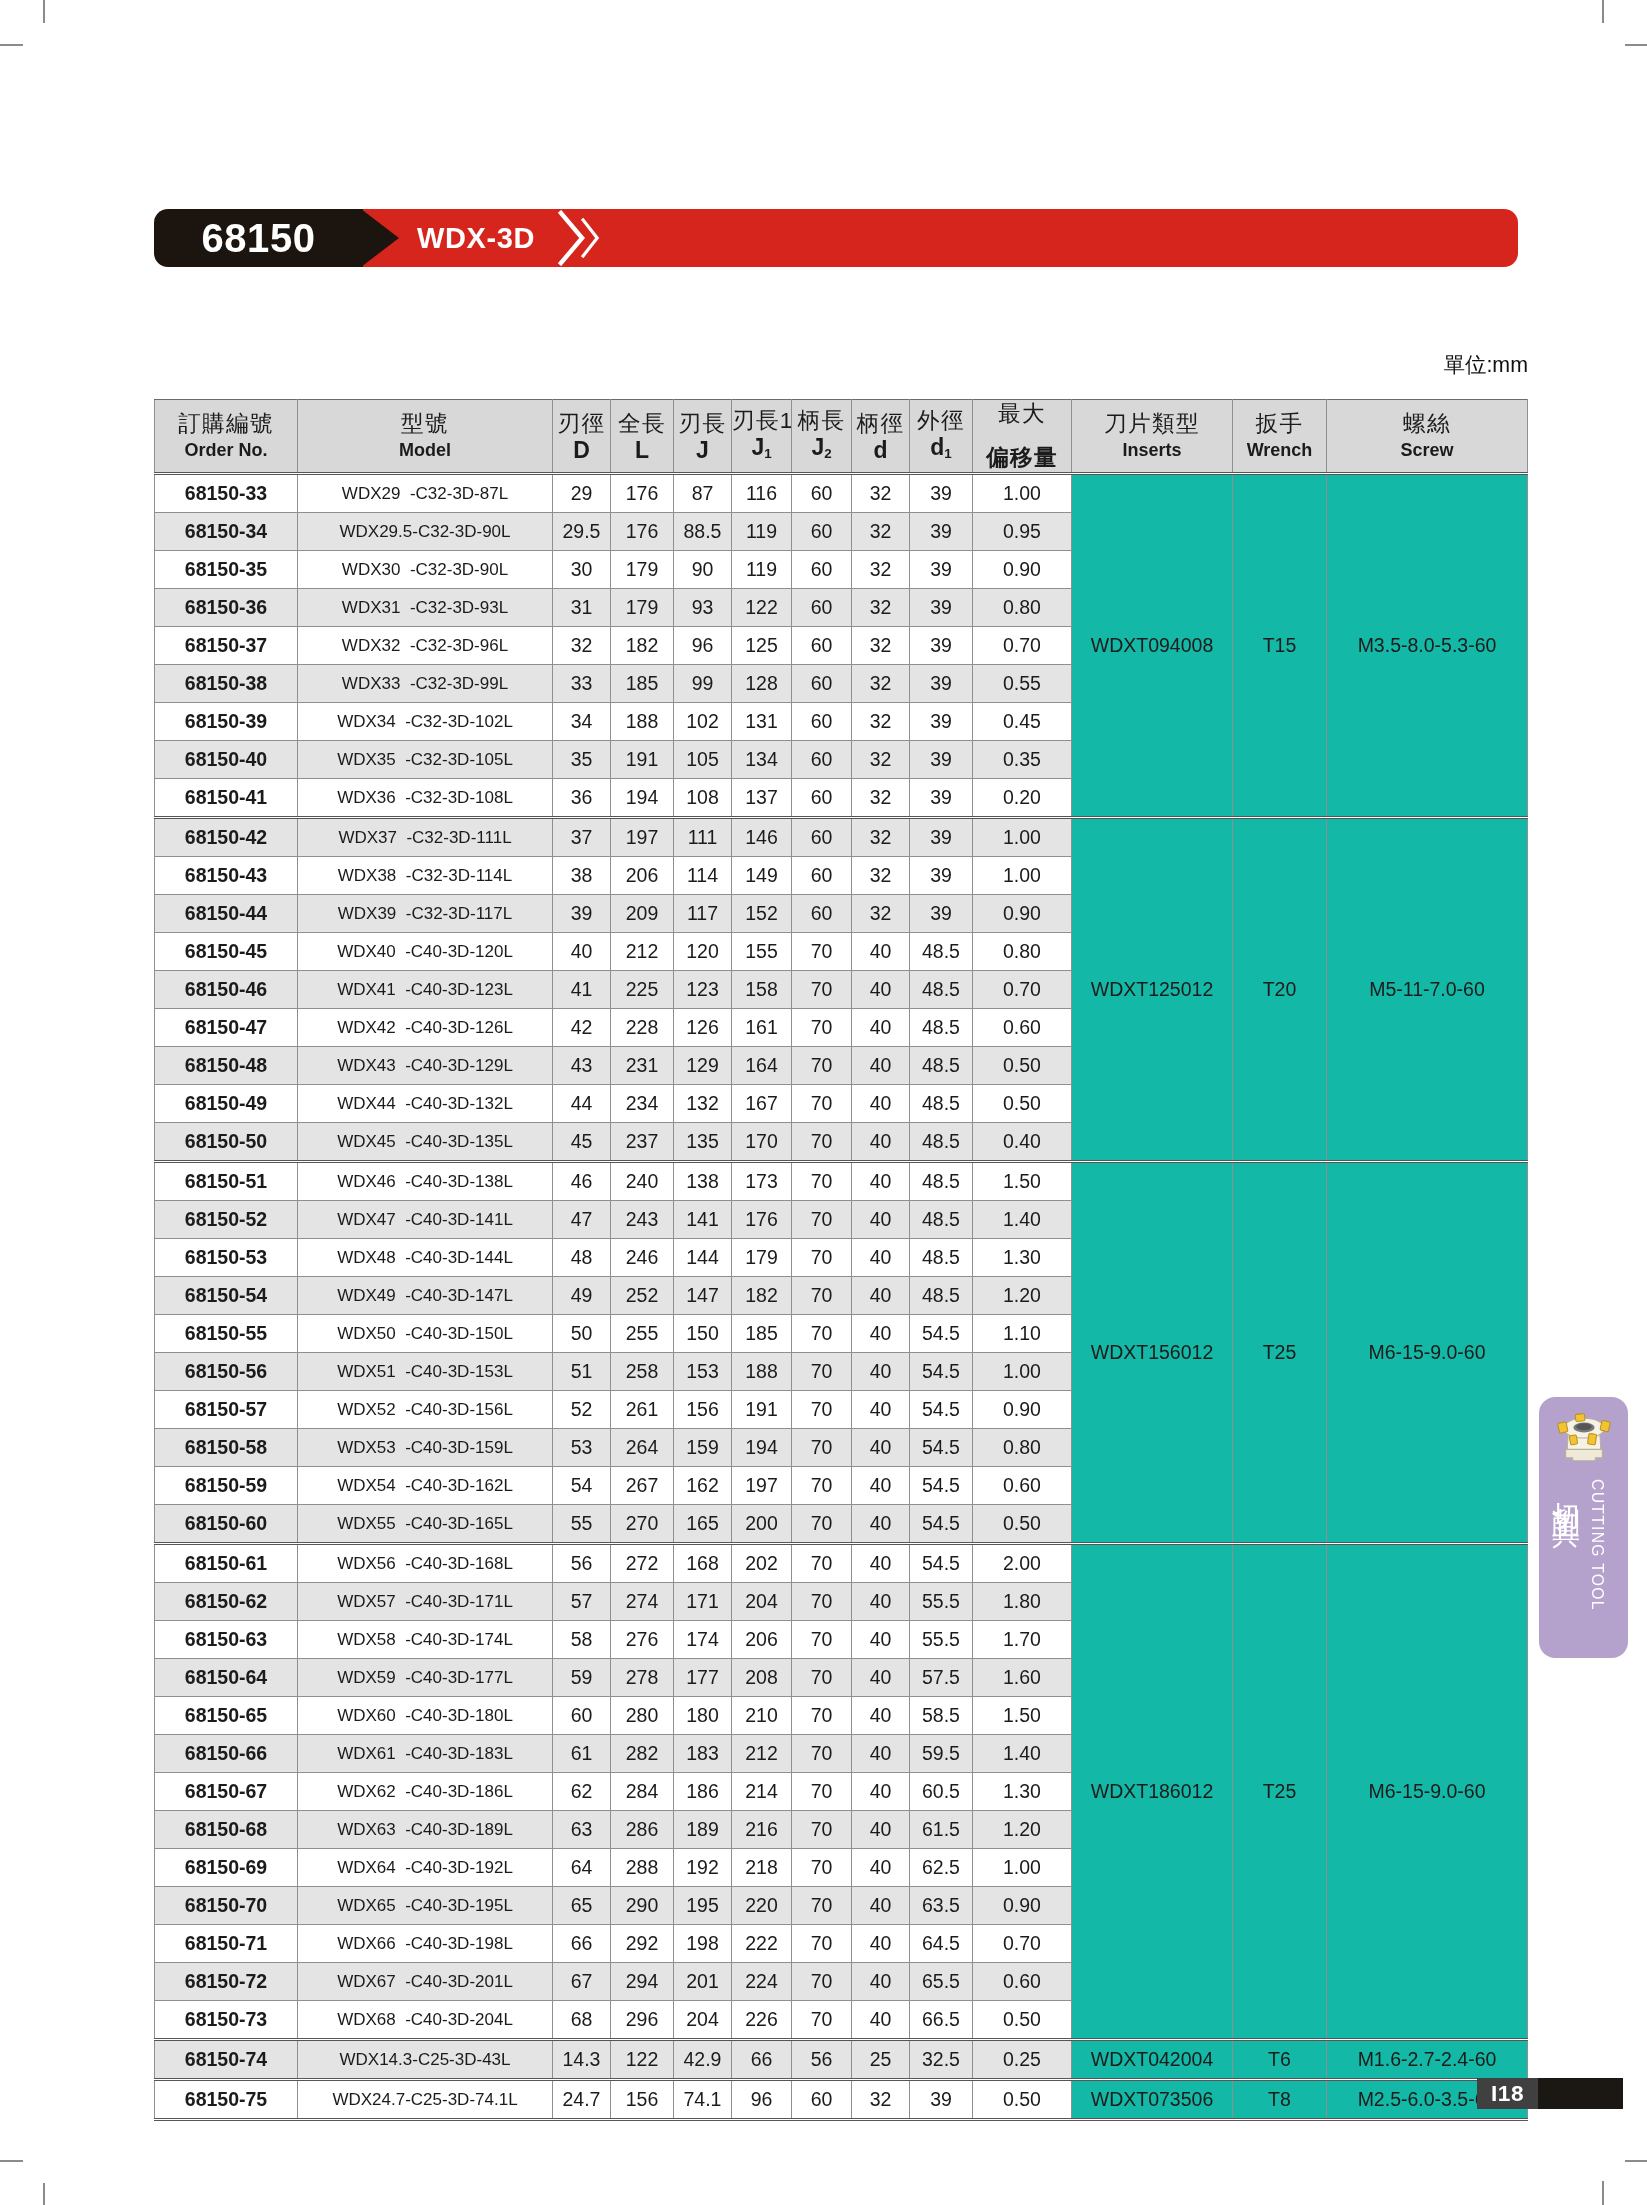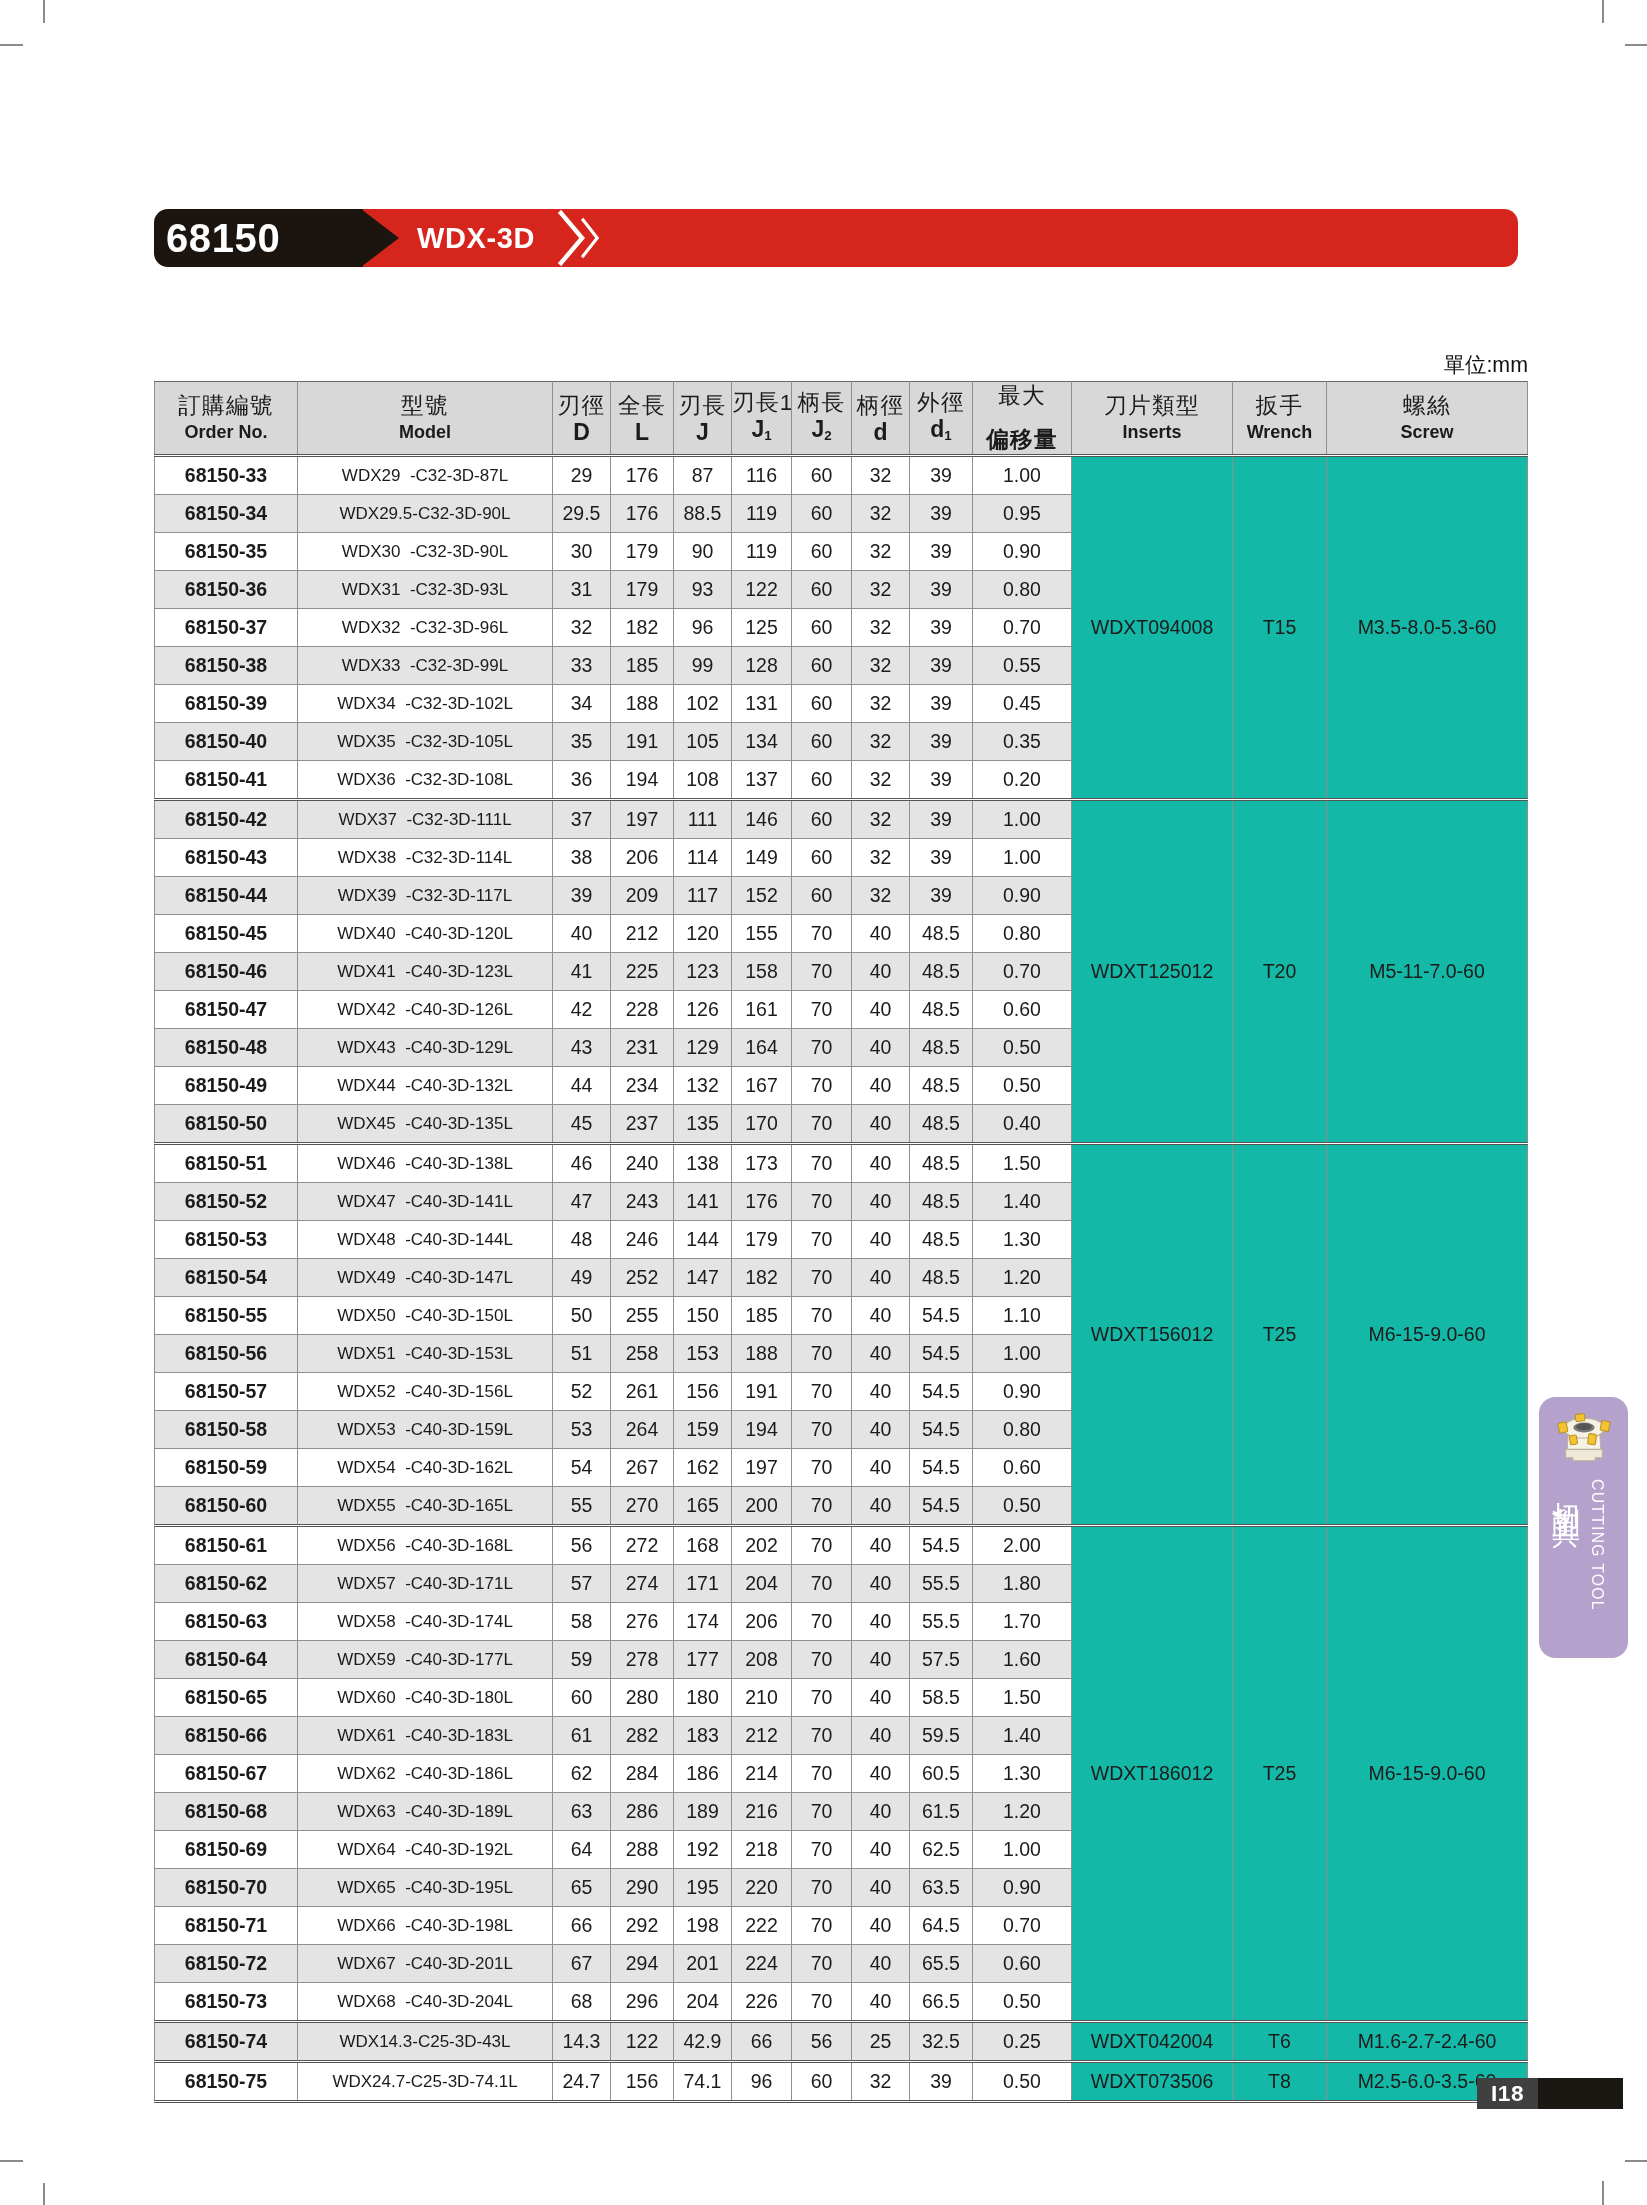--- a/index.html
+++ b/index.html
@@ -18,42 +18,42 @@
     position:absolute; left:154px; top:209px; width:209px; height:58px;
     background:#1c140e; border-radius:14px 0 0 14px;
   }
   .banner-black-tip{
     position:absolute; left:361px; top:209px; width:38px; height:58px;
     background:#1c140e; clip-path:polygon(0 0,100% 50%,0 100%);
   }
   .banner-code{
     position:absolute; left:154px; top:209px; width:209px; height:50px;
     color:#fff; font-size:40px; font-weight:800; letter-spacing:0.6px;
-    text-align:left; line-height:58px;padding-left:12px;
+    text-align:center; line-height:58px;
   }
   .banner-series{
     position:absolute; left:417px; top:209px; height:58px; line-height:58px;
     color:#fff; font-size:29px; font-weight:700; letter-spacing:0.6px;text-align:center;
   }
   .banner-chevron{position:absolute; left:557px; top:210px;}
   .banner-title{
     position:absolute; left:616px; top:209px; height:58px; line-height:58px;
     color:#fff; white-space:nowrap;
   }
   .title-zh{font-size:36px; font-weight:700; letter-spacing:2.5px;}
   .title-note{font-size:25px; font-weight:700;}
   .title-en{font-size:25px; font-weight:700; margin-left:7.5px;}
   
   .unit-label{
     position:absolute; left:1308px; top:350px; width:220px; text-align:right;
     font-size:21.4px; color:#111;
   }
   
   #spec-table{
-    position:absolute; left:154px; top:381px; width:1374px;
+    position:absolute; left:154px; top:399px; width:1374px;
     border-collapse:collapse; table-layout:fixed;
     font-family:"Liberation Sans", sans-serif;
     border-radius:18px;
   }
   #spec-table th, #spec-table td{
     border:0.6px solid #8f8f8f; padding:0; text-align:center;
     overflow:hidden; white-space:pre; color:#1b1b1b;
   }
   #spec-table thead th{
     background:#d8d8d8; height:65px;

